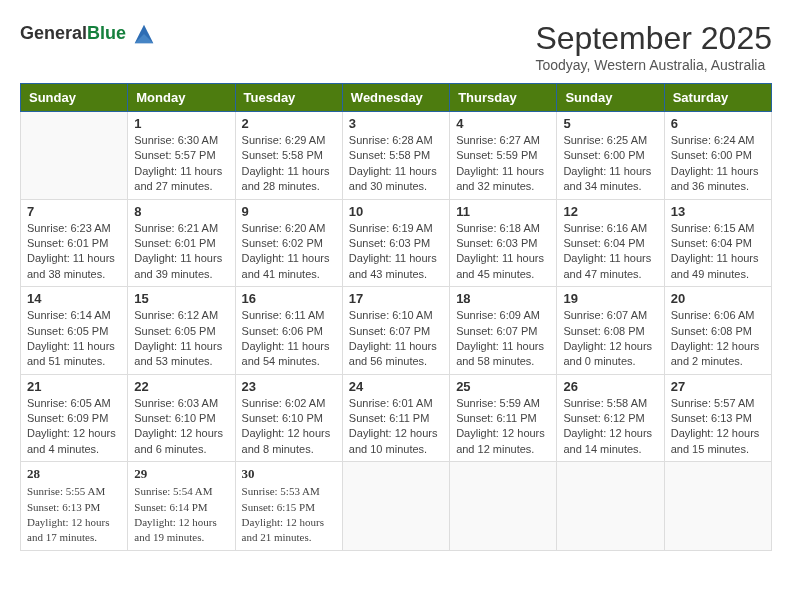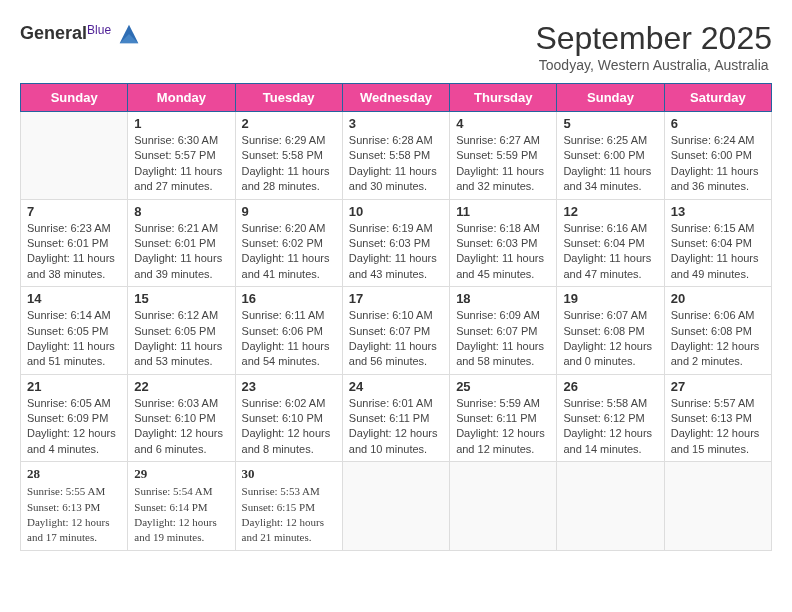--- a/index.html
+++ b/index.html
@@ -23,50 +23,50 @@
     .logo-text {
       display: flex;
       line-height: 1.1;
     }
     .logo-general {
       font-size: 18px;
       font-weight: bold;
       color: #333;
     }
     .logo-blue {
-      font-size: 12px;
-      font-weight: normal;
-      color: #4c1d95;
+      font-size: 18px;
+      font-weight: bold;
+      color: #15803d;
     }
     .logo-icon {
       width: 28px;
       height: 28px;
       margin-left: 4px;
     }
     .title-block {
-      text-align: center;
+      text-align: left;
     }
     .month-title {
       font-size: 32px;
       color: #333;
       font-weight: normal;
     }
     .subtitle {
       font-size: 14px;
       color: #555;
     }
     .calendar {
       width: 100%;
       border-collapse: collapse;
       border: 1px solid #ccc;
     }
     .calendar th {
-      background-color: #ec4899;
+      background-color: #4d7c0f;
       color: #fff;
-      text-align: center;
+      text-align: left;
       padding: 6px 8px;
       font-size: 13px;
       border: 1px solid #2563a0;
     }
     .calendar td {
       vertical-align: top;
       padding: 4px 6px;
       border: 1px solid #ddd;
       width: 14.28%;
       min-height: 80px;

